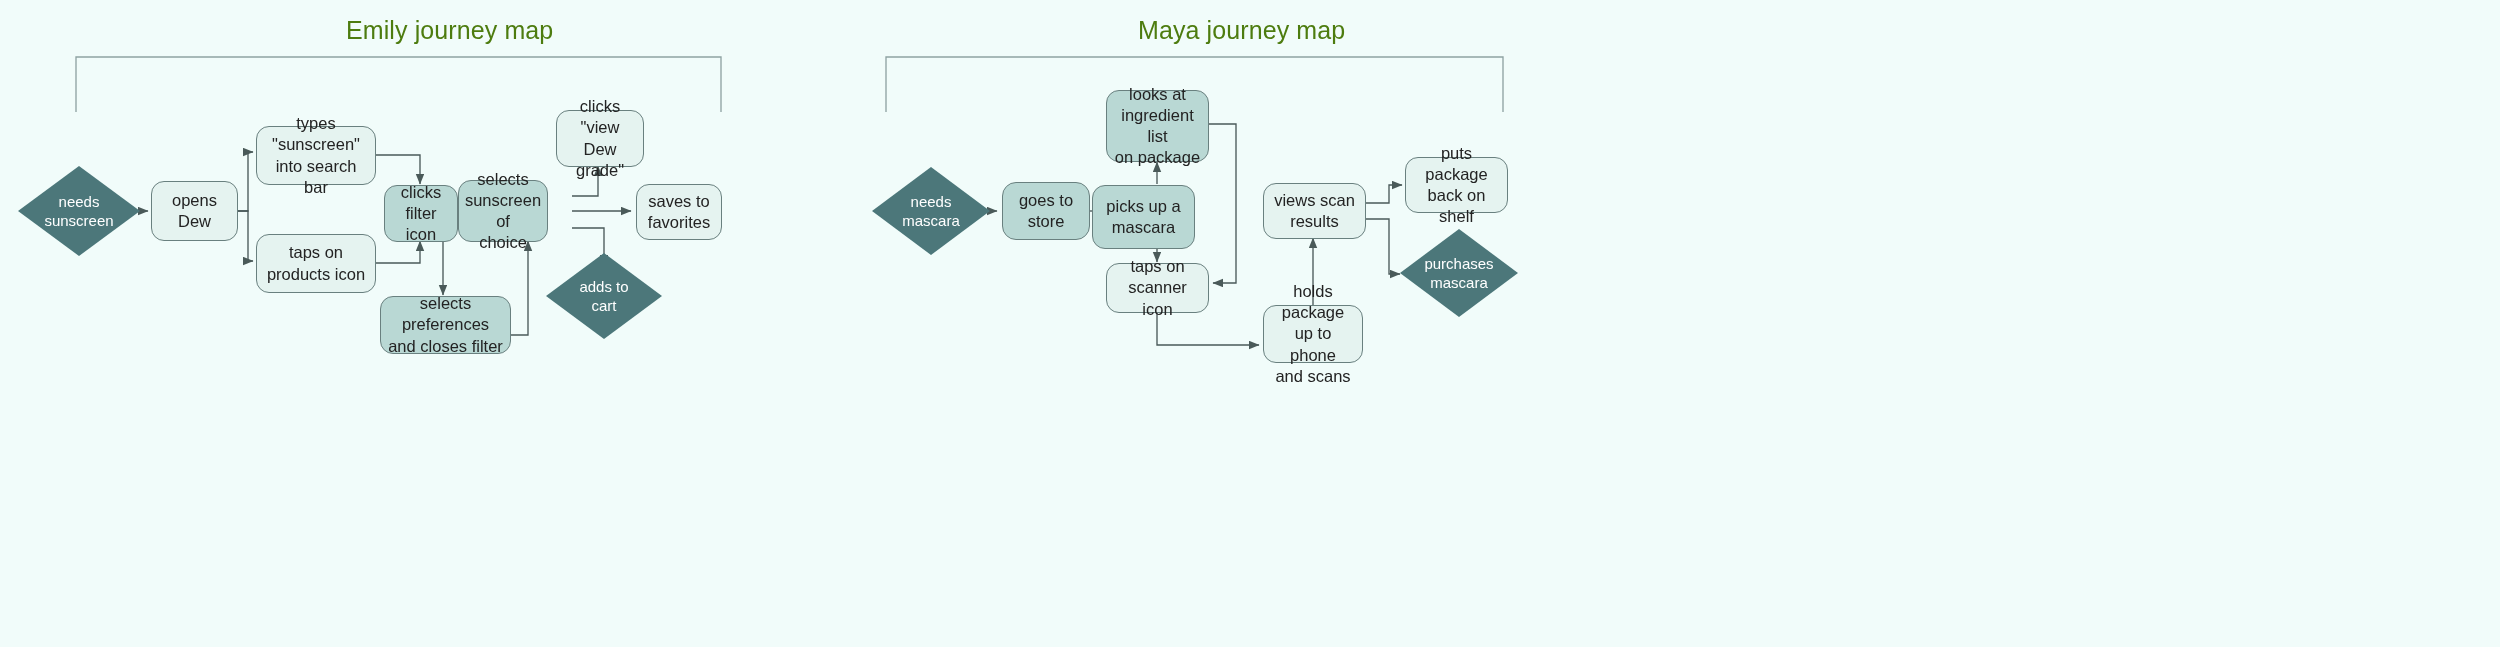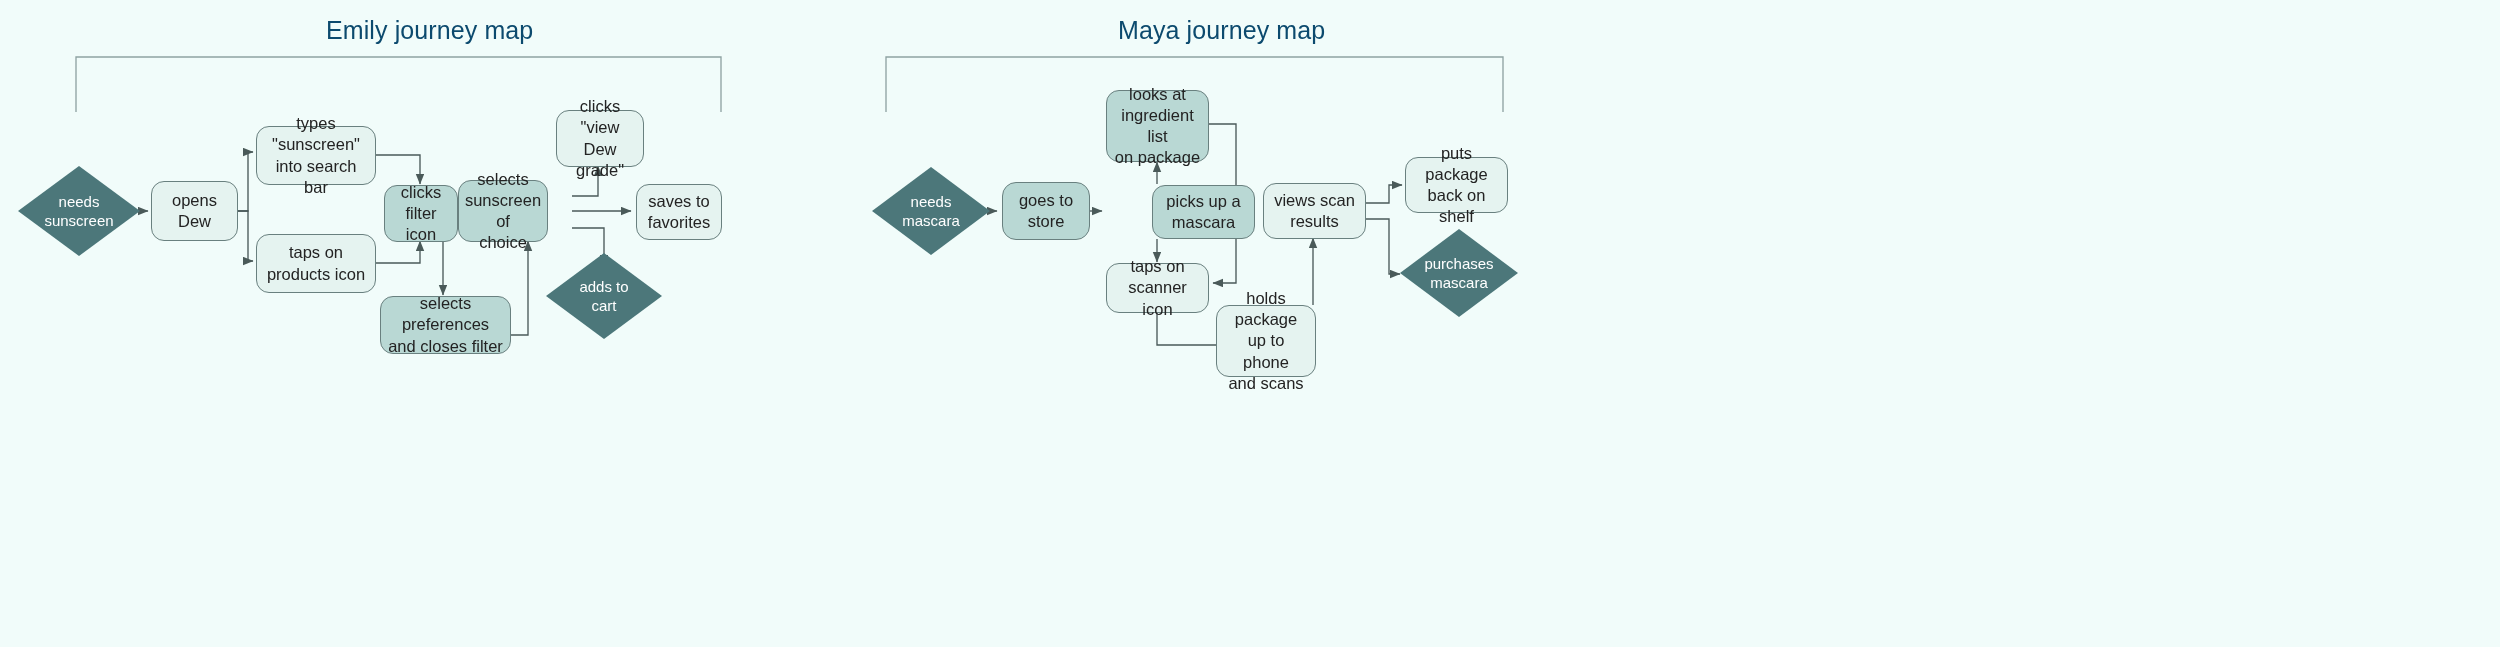--- a/index.html
+++ b/index.html
@@ -8,23 +8,24 @@
     background:#f1fcfa;
     font-family:"Liberation Sans", sans-serif;
     overflow:hidden;
     position:relative;
   }
   .canvas{position:absolute;inset:0;}
   .svg-layer{position:absolute;left:0;top:0;width:2500px;height:647px;}
   .map-title{
     position:absolute;
     font-size:25px;
-    color:#0c4a6e;
+    color:#4d7c0f;
     white-space:nowrap;
     letter-spacing:.1px;
+    margin-left:20px;
   }
   .node{
     position:absolute;
     box-sizing:border-box;
     display:flex;align-items:center;justify-content:center;
     text-align:center;
     border:1.3px solid #69807f;
     border-radius:13px;
     font-size:16.5px;
     line-height:1.28;
@@ -132,33 +133,33 @@
   <div class="map-title" style="left:1118px;top:16px;">Maya journey map</div>
 
   <div class="diamond" style="left:872px;top:167px;width:118px;height:88px;">
     <span>needs<br>mascara</span>
   </div>
 
   <div class="node mid" style="left:1002px;top:182px;width:88px;height:58px;border-radius:14px;">
     <span>goes to<br>store</span>
   </div>
 
-  <div class="node mid" style="left:1152px;top:185px;width:103px;height:54px;">
+  <div class="node mid" style="left:1092px;top:185px;width:103px;height:64px;">
     <span>picks up a<br>mascara</span>
   </div>
 
   <div class="node mid" style="left:1106px;top:90px;width:103px;height:72px;justify-content:center;">
     <span>looks at<br>ingredient list<br>on package</span>
   </div>
 
   <div class="node light" style="left:1106px;top:263px;width:103px;height:50px;">
     <span>taps on<br>scanner icon</span>
   </div>
 
-  <div class="node light" style="left:1216px;top:305px;width:100px;height:72px;align-items:center;">
+  <div class="node light" style="left:1263px;top:305px;width:100px;height:58px;align-items:center;">
     <span>holds package<br>up to phone<br>and scans</span>
   </div>
 
   <div class="node light" style="left:1263px;top:183px;width:103px;height:56px;">
     <span>views scan<br>results</span>
   </div>
 
   <div class="node light" style="left:1405px;top:157px;width:103px;height:56px;">
     <span>puts package<br>back on shelf</span>
   </div>

